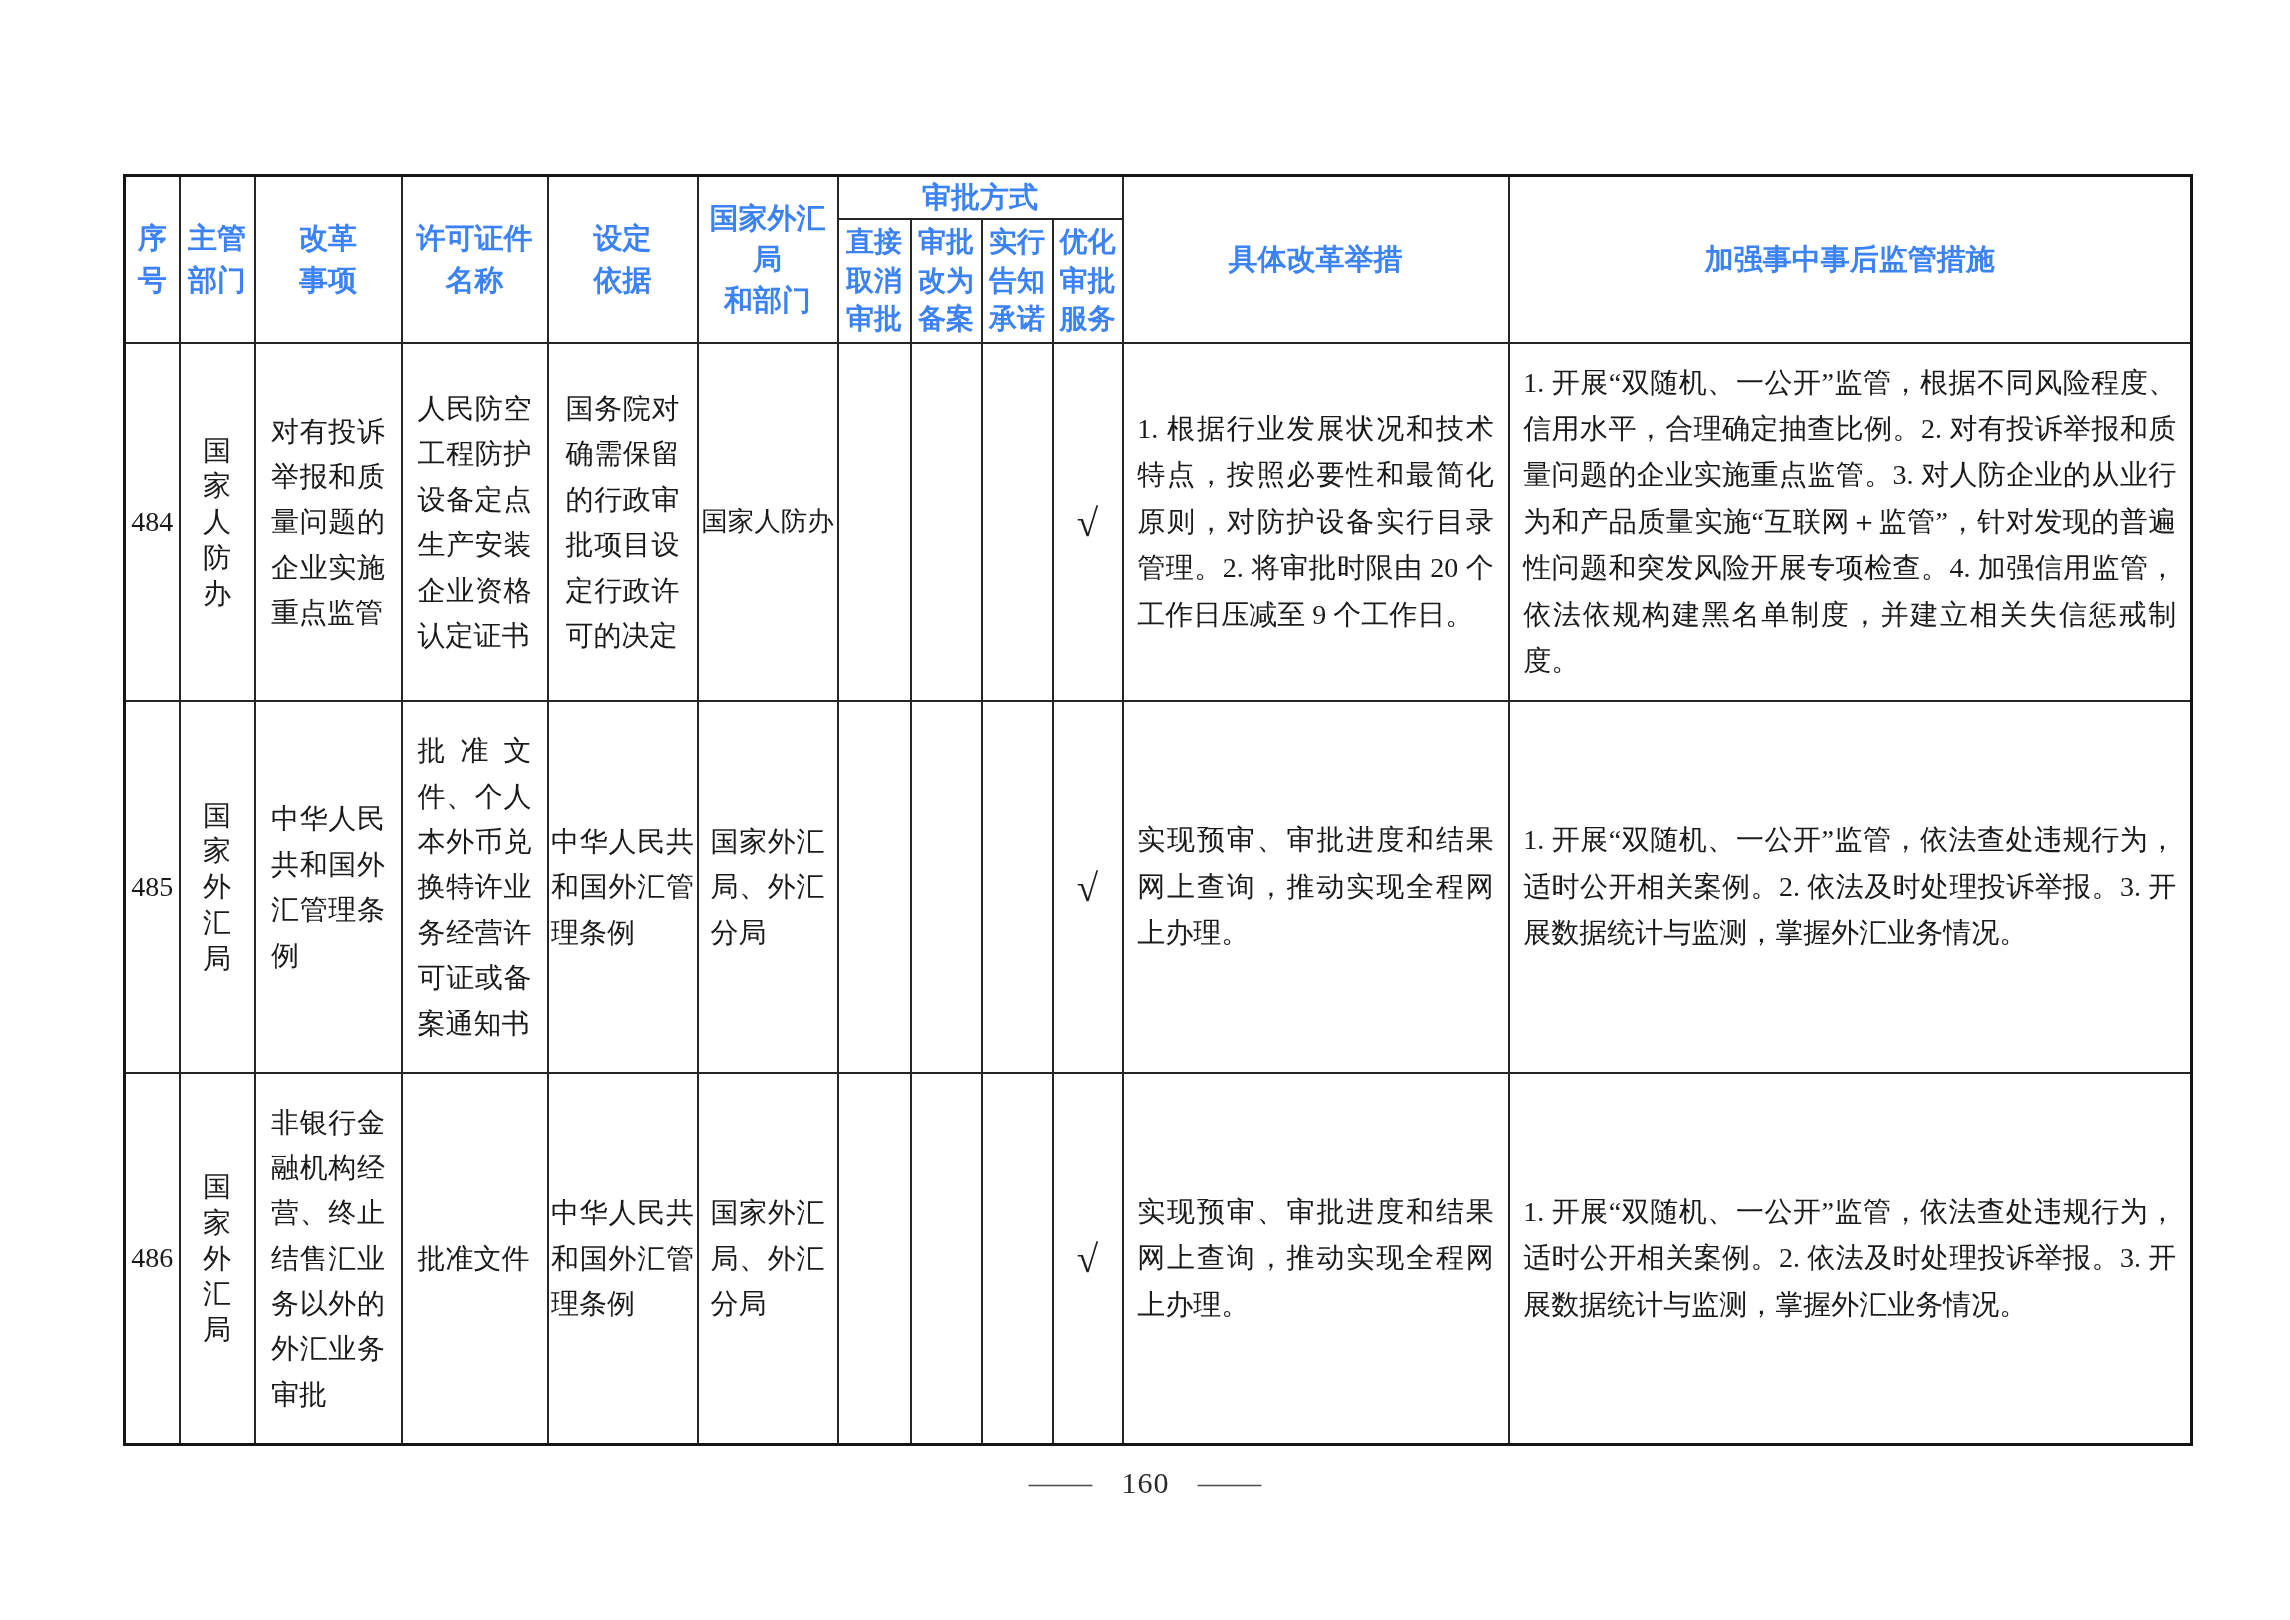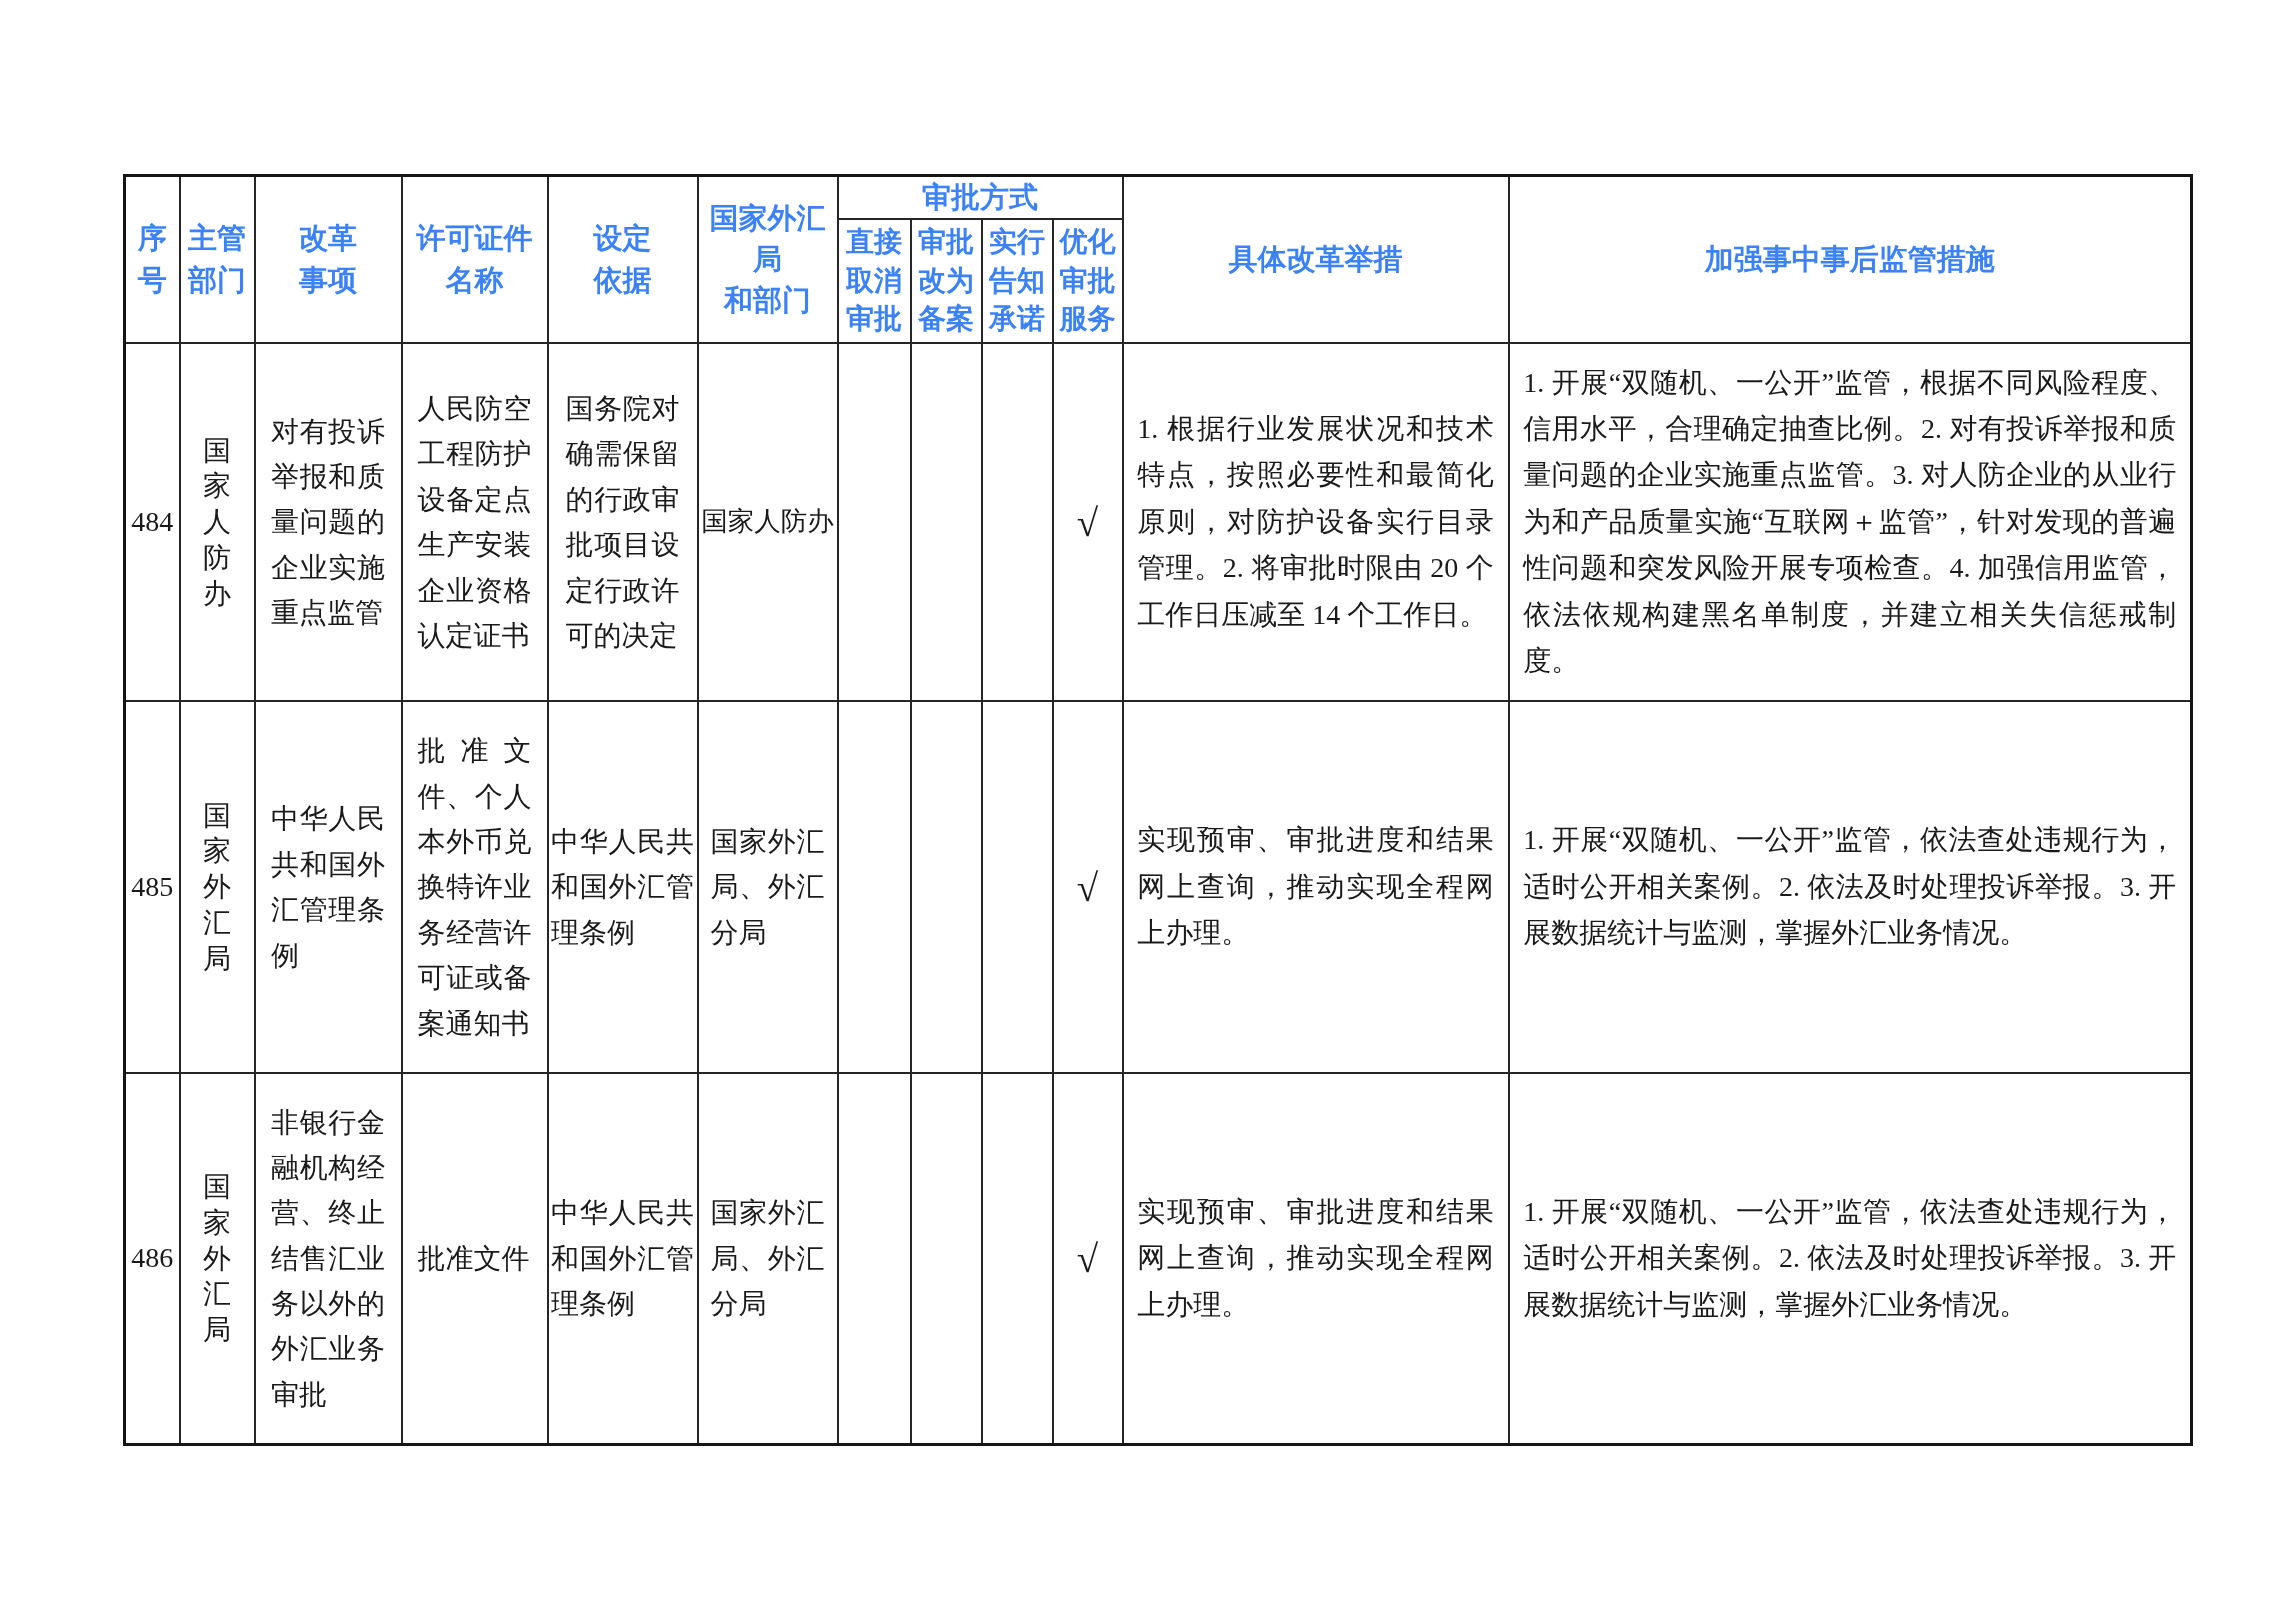--- a/index.html
+++ b/index.html
@@ -151,21 +151,21 @@
         <td class="c">
             <div class="jblock w4">国务院对确需保留的行政审批项目设定行政许可的决定</div>
           </td>
         <td class="c">
             <div class="level-line">国家人防办</div>
           </td>
         <td class="mark"></td>
         <td class="mark"></td>
         <td class="mark"></td>
         <td class="mark">√</td>
-        <td class="text-cell">1. 根据行业发展状况和技术特点，按照必要性和最简化原则，对防护设备实行目录管理。2. 将审批时限由 20 个工作日压减至 14 个工作日。</td>
+        <td class="text-cell">1. 根据行业发展状况和技术特点，按照必要性和最简化原则，对防护设备实行目录管理。2. 将审批时限由 20 个工作日压减至 9 个工作日。</td>
         <td class="text-cell">1. 开展“双随机、一公开”监管，根据不同风险程度、信用水平，合理确定抽查比例。2. 对有投诉举报和质量问题的企业实施重点监管。3. 对人防企业的从业行为和产品质量实施“互联网＋监管”，针对发现的普遍性问题和突发风险开展专项检查。4. 加强信用监管，依法依规构建黑名单制度，并建立相关失信惩戒制度。</td>
       </tr>
 
       <tr class="row-485">
         <td class="c">485</td>
         <td class="c">
             <div class="v-col">国家外汇局</div>
           </td>
         <td class="c">
             <div class="jblock w4">中华人民共和国外汇管理条例</div>
@@ -207,15 +207,18 @@
         <td class="mark"></td>
         <td class="mark"></td>
         <td class="mark"></td>
         <td class="mark">√</td>
         <td class="text-cell">实现预审、审批进度和结果网上查询，推动实现全程网上办理。</td>
         <td class="text-cell">1. 开展“双随机、一公开”监管，依法查处违规行为，适时公开相关案例。2. 依法及时处理投诉举报。3. 开展数据统计与监测，掌握外汇业务情况。</td>
       </tr>
     </tbody>
   </table>
 
+  <div class="page-footer">
+    <span class="dash">—</span><span class="num">160</span><span class="dash">—</span>
+  </div>
 
 </div>
 
 
 </body></html>

